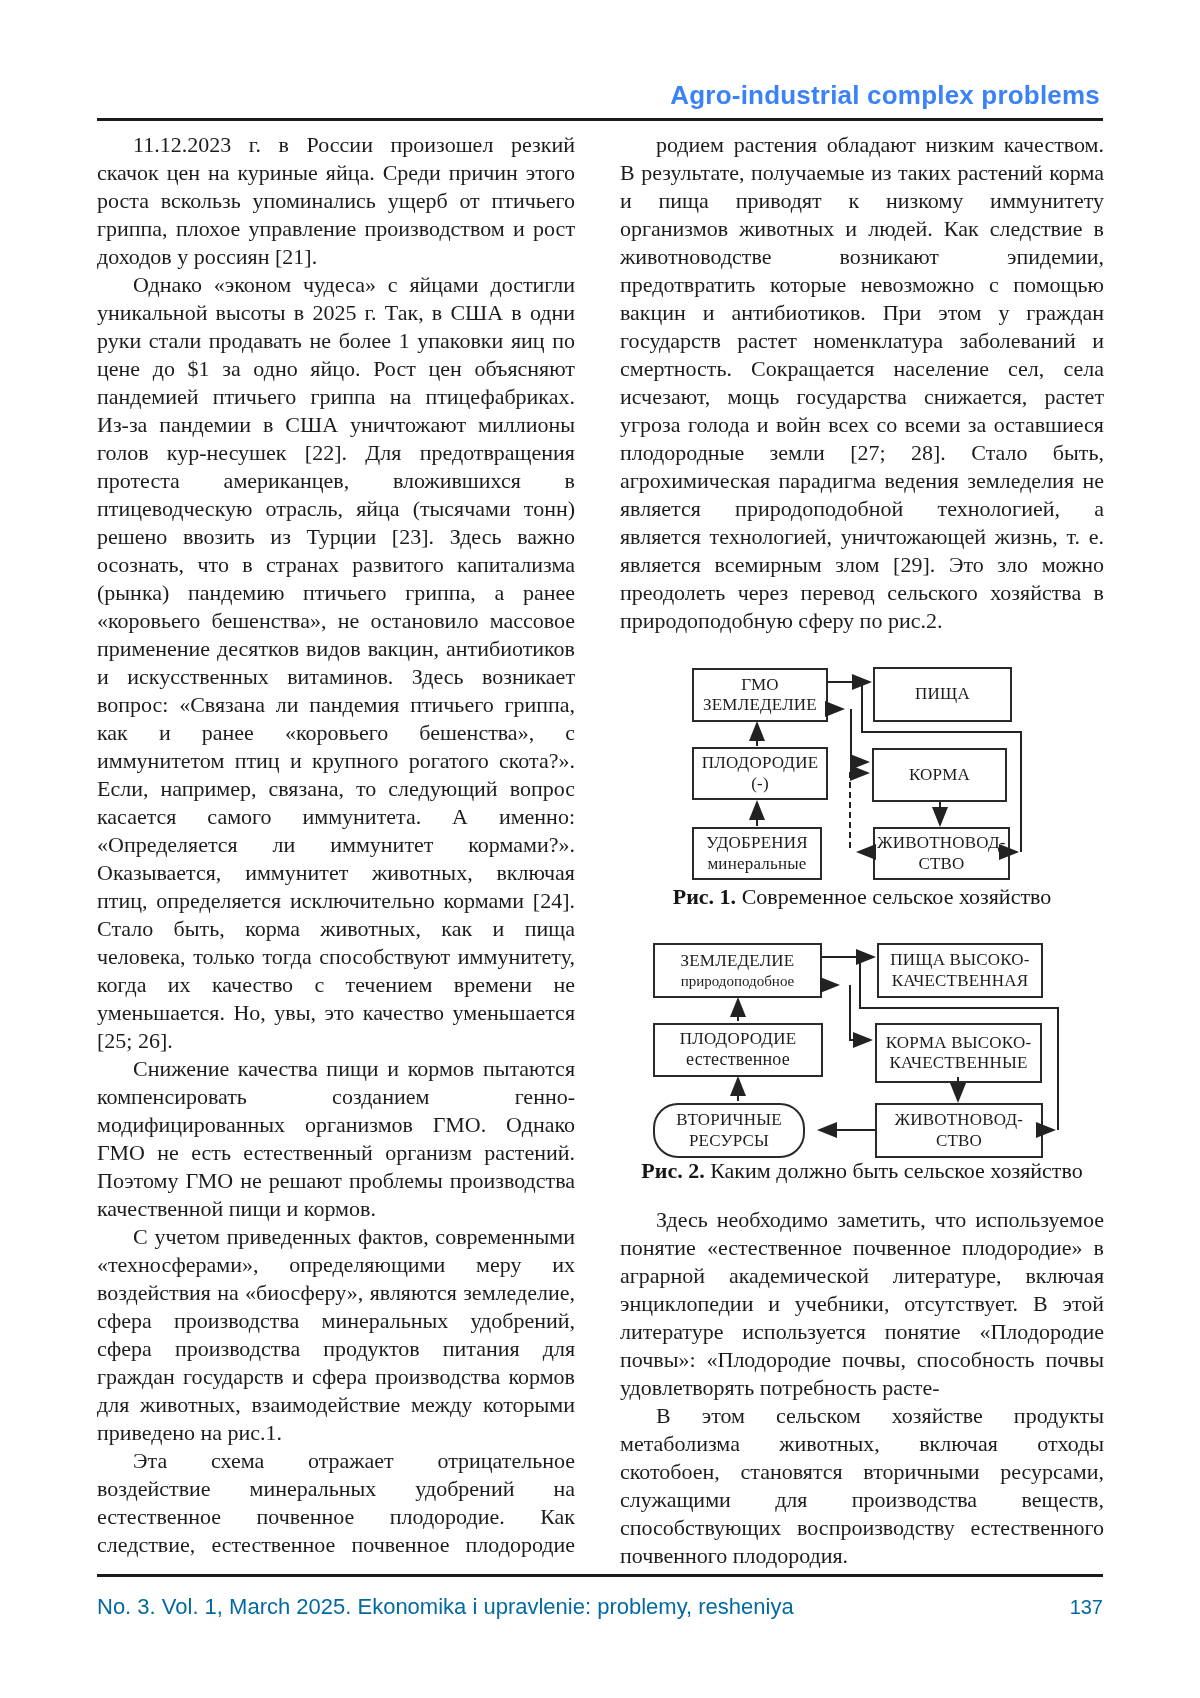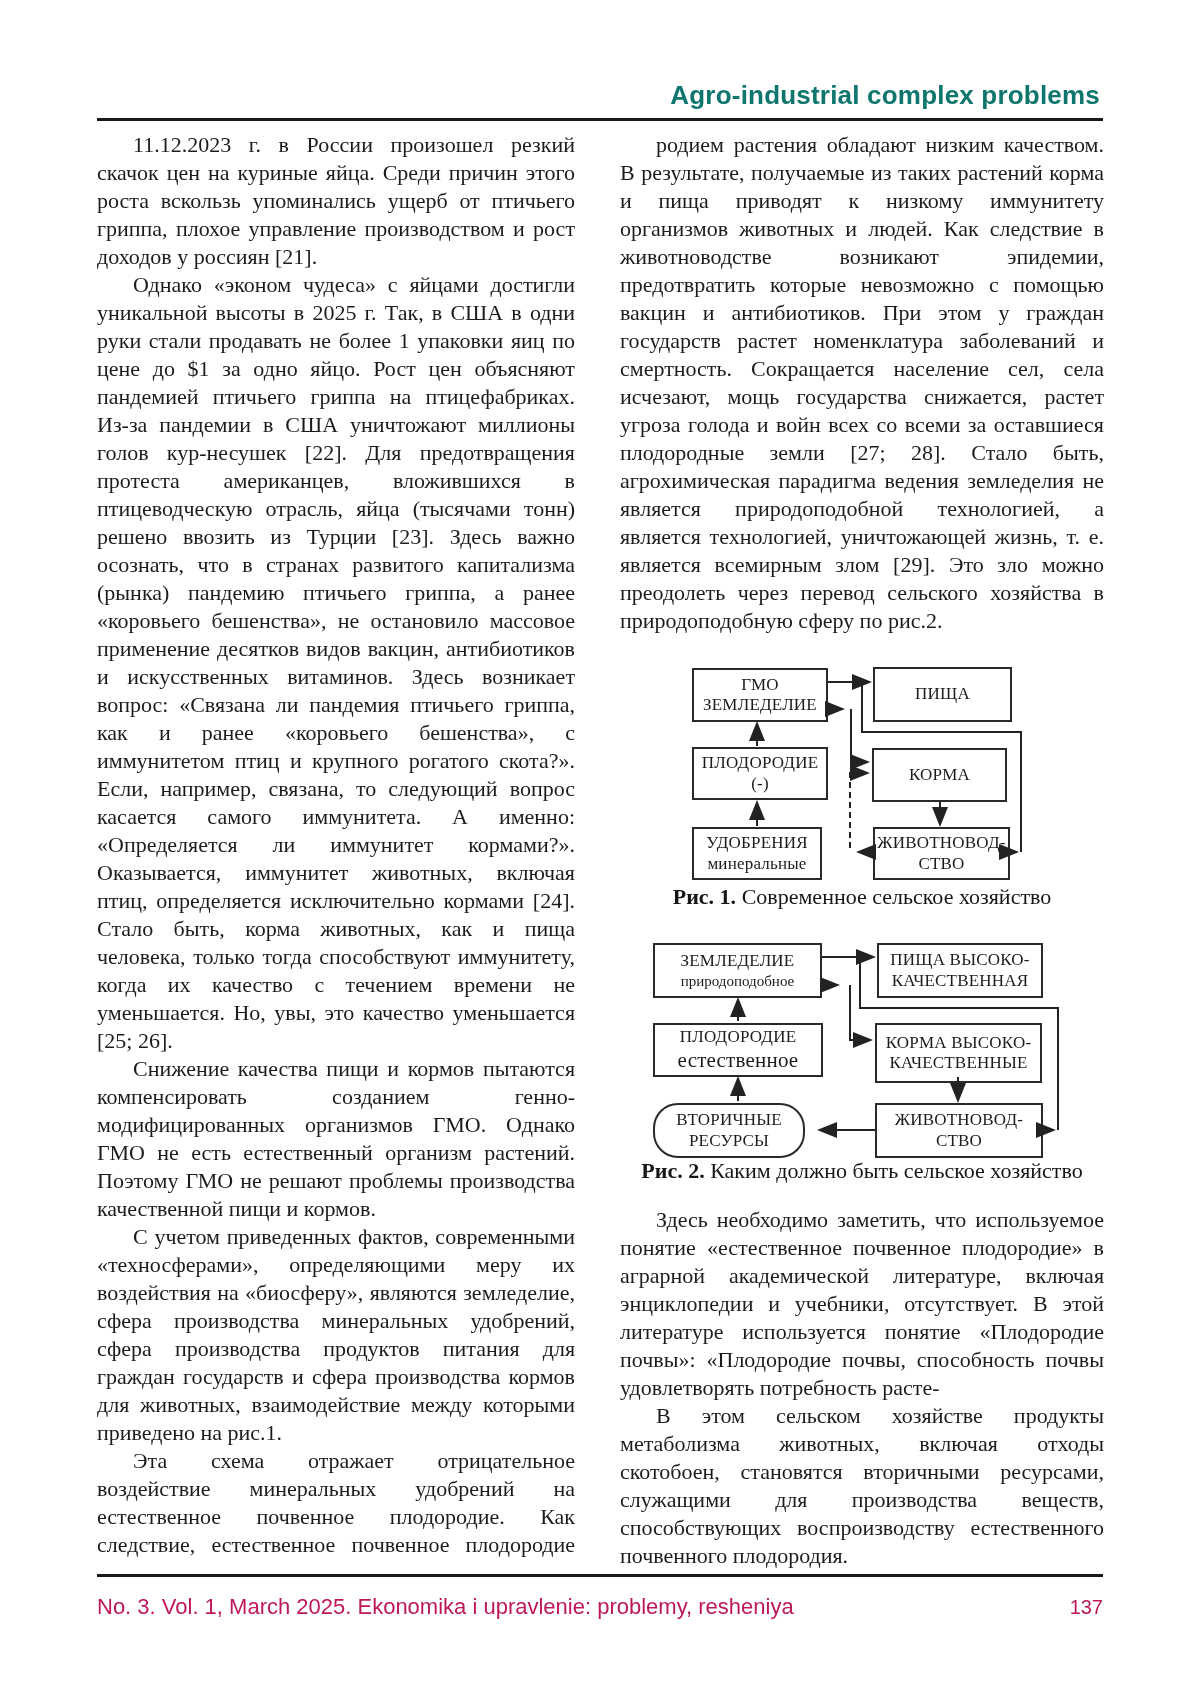--- a/index.html
+++ b/index.html
@@ -5,21 +5,21 @@
   html,body{margin:0;padding:0;background:#e8e8e8;}
   .page{
     position:relative;width:1200px;height:1698px;background:#ffffff;
     font-family:"Liberation Serif",serif;color:#1c1c1c;overflow:hidden;
     margin:0 auto;
   }
   
   .journal-title{
     position:absolute;top:80px;right:100px;
     font-family:"Liberation Sans",sans-serif;font-weight:bold;
-    font-size:26px;color:#0f766e;letter-spacing:0.2px;
+    font-size:26px;color:#3b82f6;letter-spacing:0.2px;
   }
   .rule{position:absolute;left:97px;width:1006px;height:3px;background:#1a1a1a;}
   .rule-header{top:118px;}
   .rule-footer{top:1574px;}
   
   .bodytext{font-size:22px;line-height:28px;text-align:justify;}
   .bodytext p{margin:0;text-indent:36px;}
   .col-left{position:absolute;left:97px;top:131px;width:478px;height:1434px;overflow:hidden;}
   .col-right-top{position:absolute;left:620px;top:131px;width:484px;height:527px;overflow:hidden;}
   .col-right-bottom{position:absolute;left:620px;top:1206px;width:484px;height:364px;overflow:hidden;}
@@ -28,34 +28,34 @@
   .fig1-diagram{left:640px;top:660px;width:420px;height:228px;}
   .fig2-diagram{left:640px;top:935px;width:440px;height:232px;}
   .fig-box{
     position:absolute;box-sizing:border-box;border:2px solid #2a2a2a;background:#fff;
     display:flex;flex-direction:column;align-items:center;justify-content:center;
     text-align:center;line-height:1.2;color:#1c1c1c;z-index:2;
   }
   .fig-box span{display:block;white-space:nowrap;}
   .fl{font-size:17px;letter-spacing:0.2px;}
   .fl-small{font-size:15px;letter-spacing:0;}
-  .fl-big{font-size:21px;}
+  .fl-big{font-size:18px;}
   .fig-arrows{position:absolute;left:0;top:0;z-index:3;pointer-events:none;}
   .fig-caption{
     position:absolute;left:620px;width:484px;text-align:center;
     font-size:22px;color:#161616;
   }
   .fig1-caption{top:884px;}
   .fig2-caption{top:1158px;}
   .cap-label{font-weight:bold;}
   
   .footer-row{
     position:absolute;left:97px;top:1594px;width:1006px;
     display:flex;justify-content:space-between;align-items:baseline;
-    font-family:"Liberation Sans",sans-serif;color:#be185d;
+    font-family:"Liberation Sans",sans-serif;color:#0369a1;
   }
   .footer-journal{font-size:22px;}
   .footer-page{font-size:20px;}
 </style>
 </head>
 <body>
 
 <div class="page">
 
   <div class="journal-title">Agro-industrial complex problems</div>

